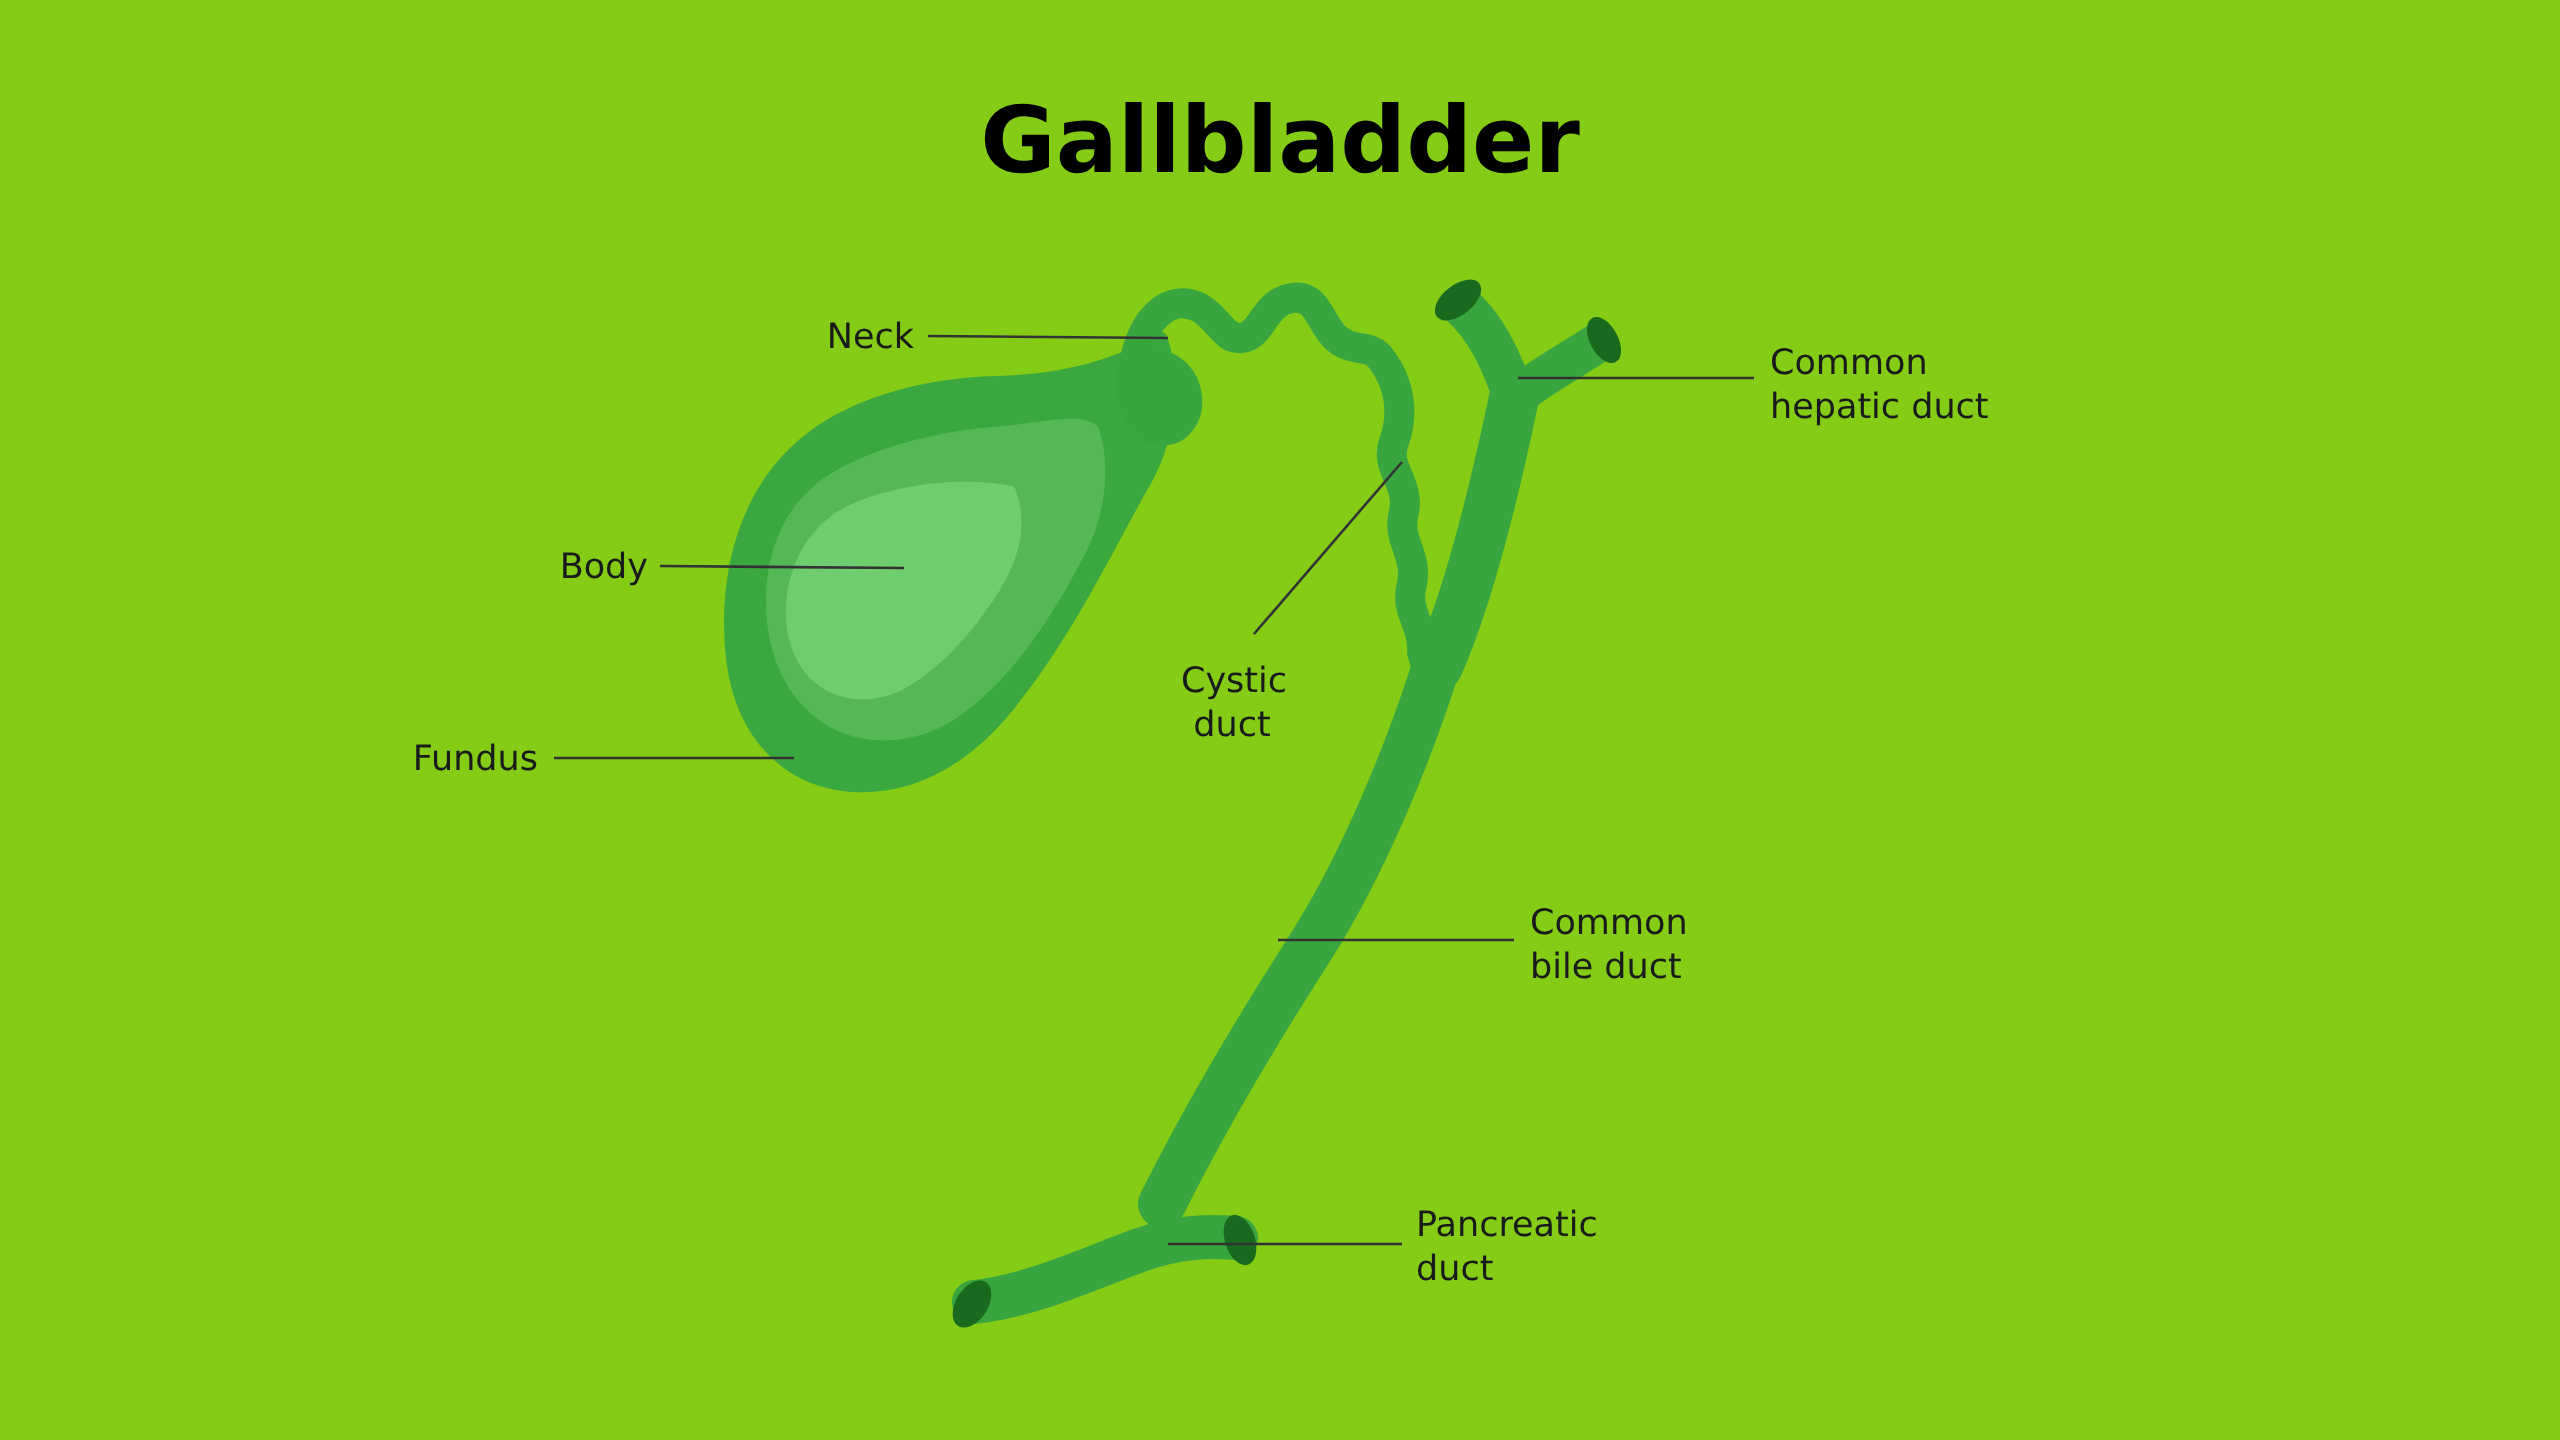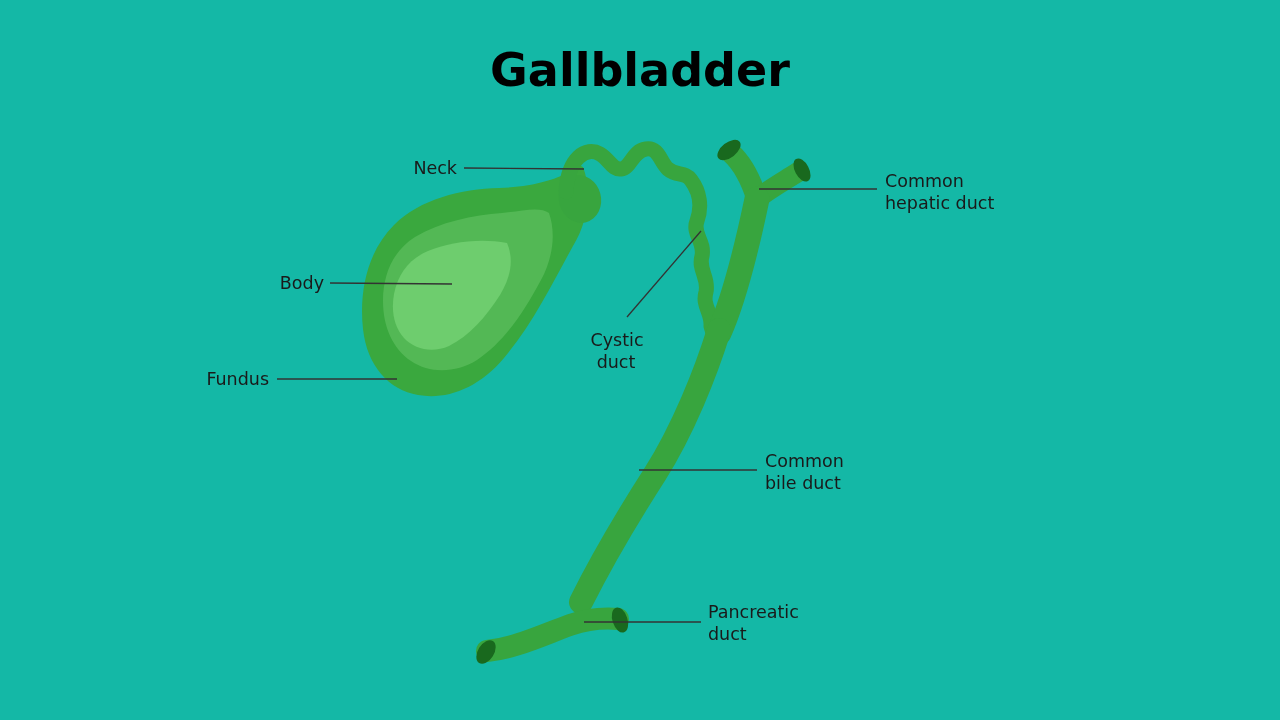--- a/index.html
+++ b/index.html
@@ -7,21 +7,21 @@
     padding: 0;
     background: #ffffff;
     width: 1280px;
     height: 720px;
     overflow: hidden;
   }
   .canvas {
     position: relative;
     width: 1280px;
     height: 720px;
-    background: #14b8a6;
+    background: #84cc16;
   }
   svg { display: block; }
   .diagram-title {
     font-family: "DejaVu Sans", sans-serif;
     font-weight: bold;
     font-size: 46px;
   }
   .part-label {
     font-family: "DejaVu Sans", "Liberation Sans", sans-serif;
     font-size: 17.5px;

